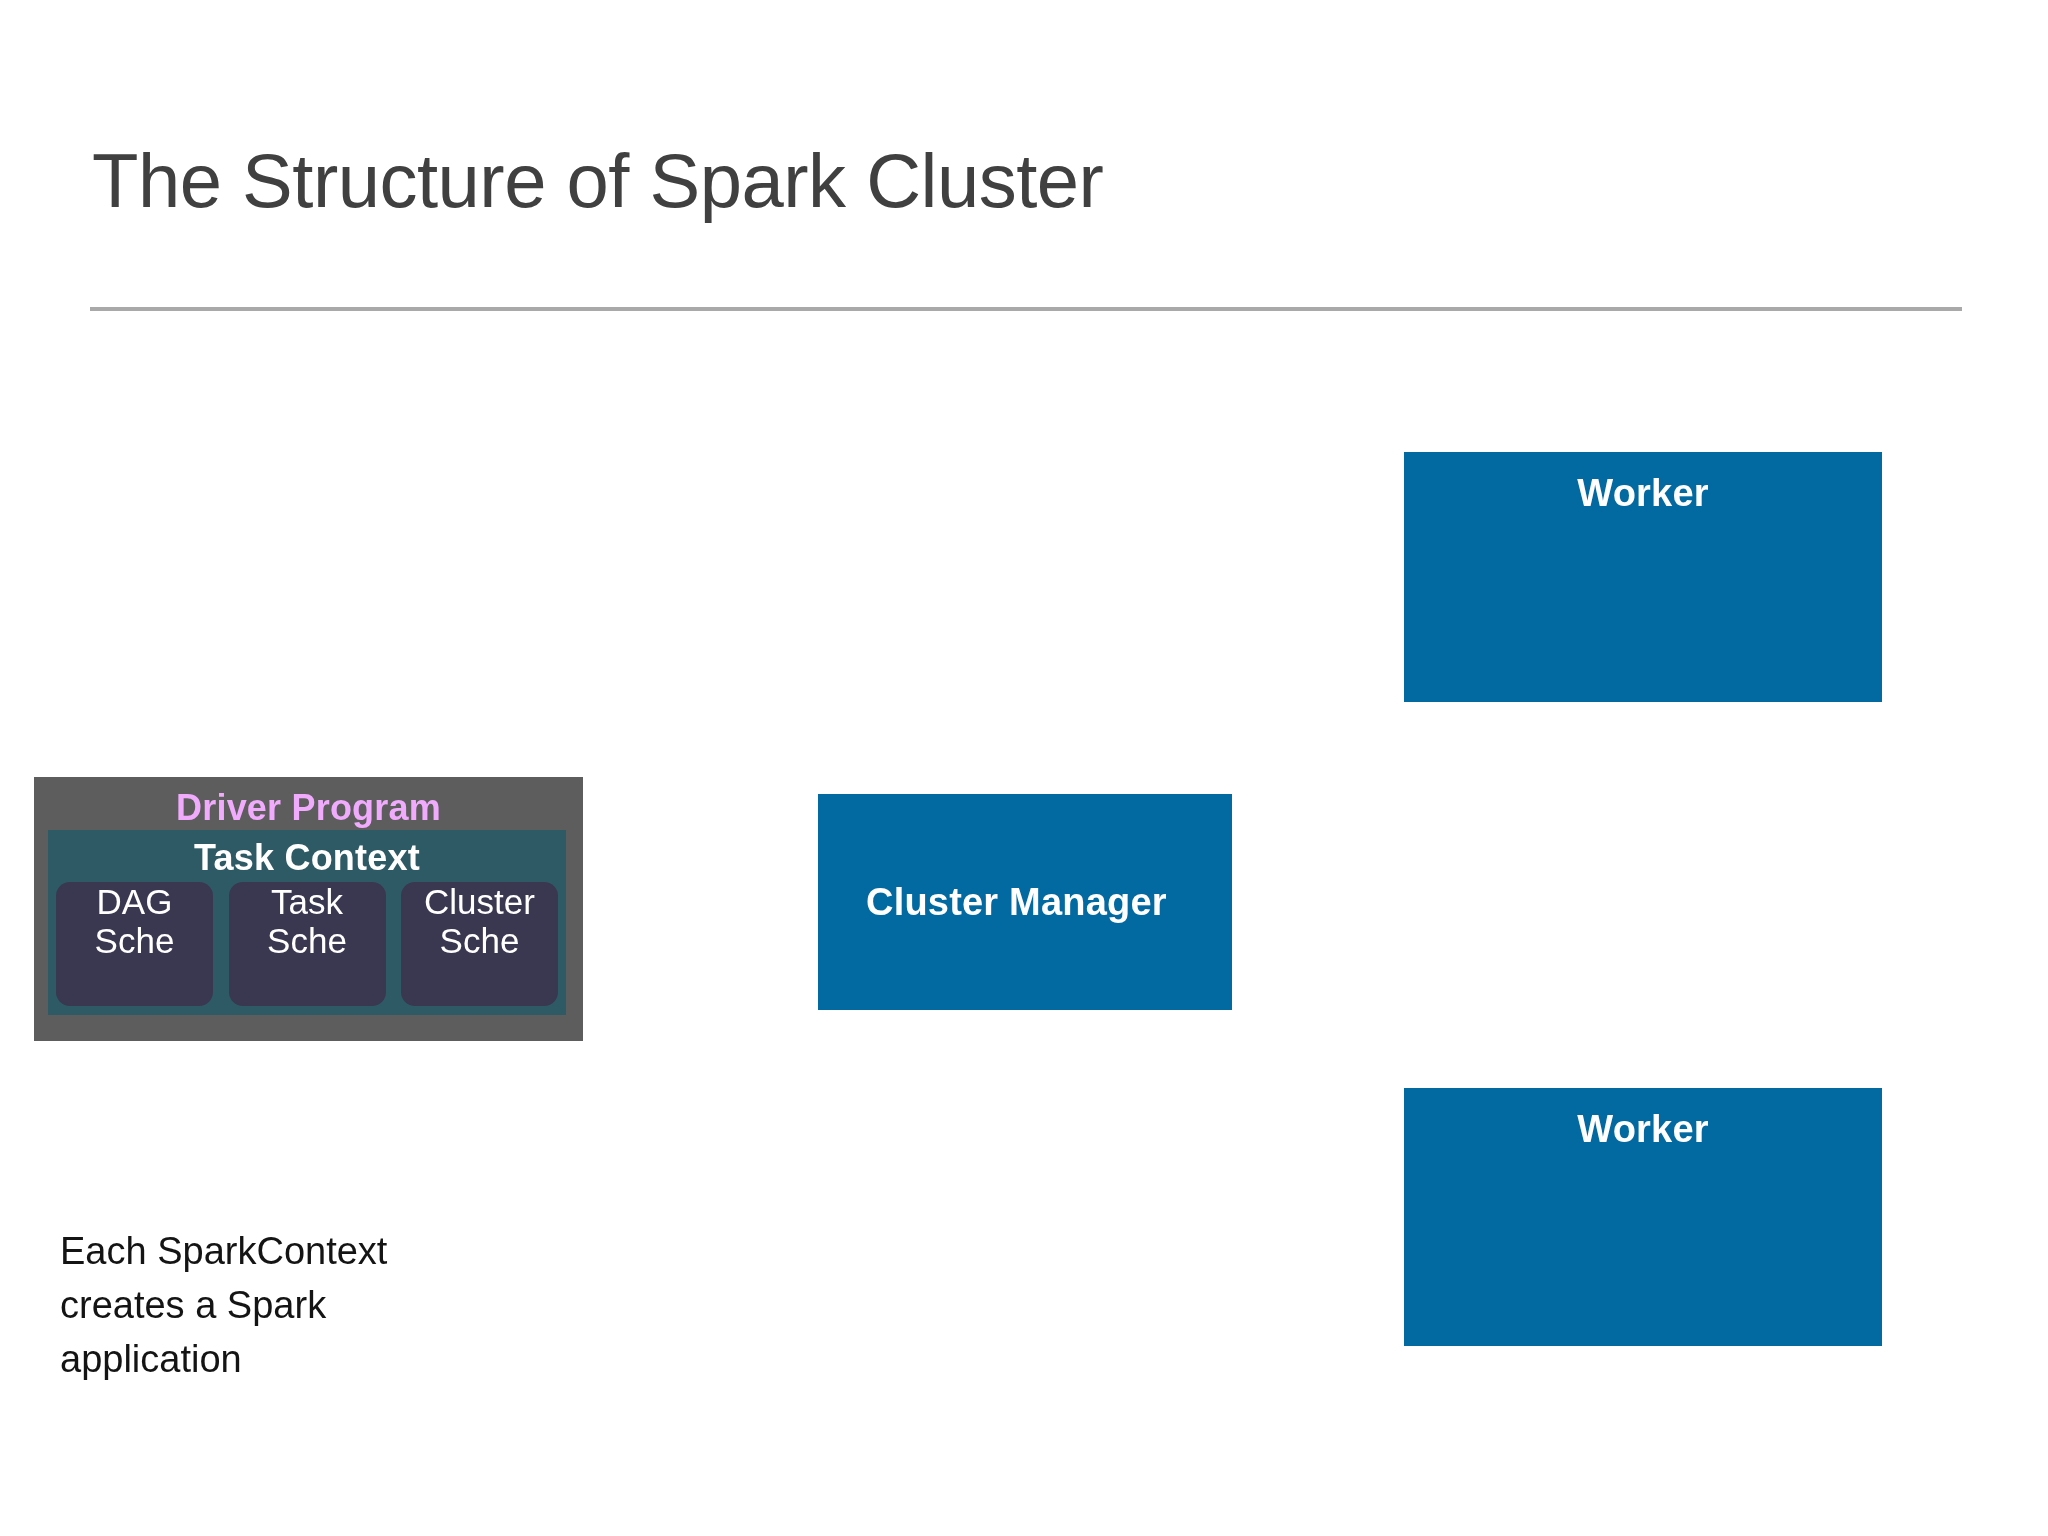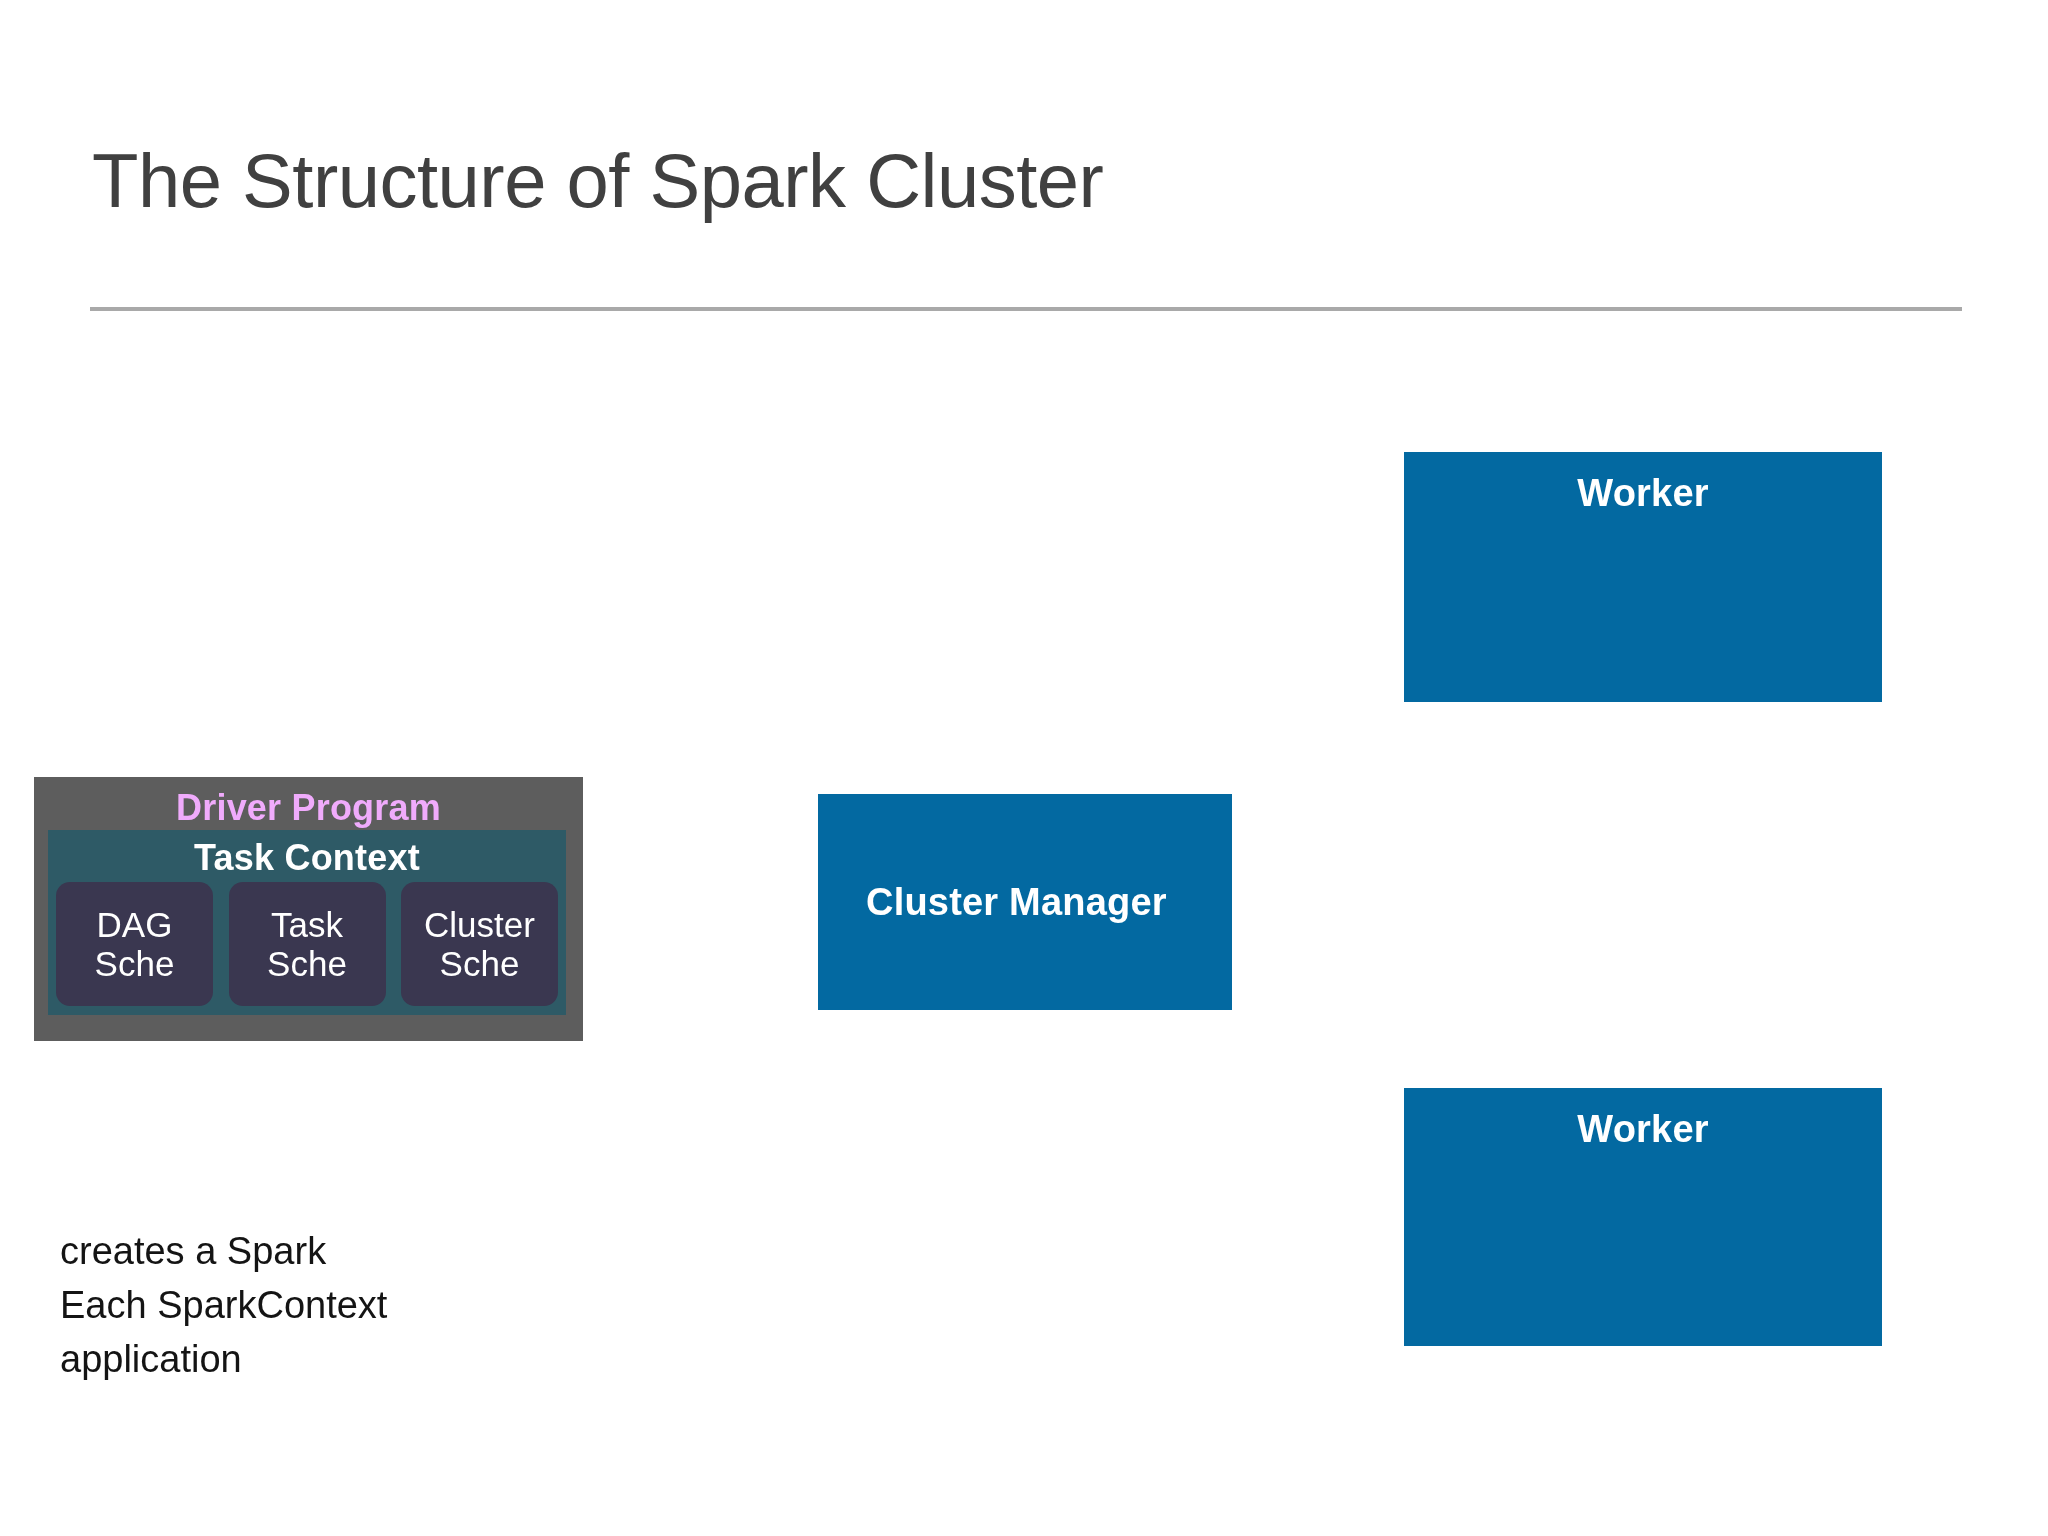--- a/index.html
+++ b/index.html
@@ -155,21 +155,20 @@
   }
 
   .scheduler-box {
     width: 157px;
     height: 124px;
     background: #3a3750;
     border-radius: 14px;
     display: flex;
     flex-direction: column;
     align-items: center;
-    justify-content: center;
     box-sizing: border-box;
   }
 
   .scheduler-line {
     font-size: 35px;
     line-height: 1.12;
     font-weight: 400;
     color: #ffffff;
     text-align: center;
   }
@@ -230,18 +229,18 @@
         <div class="scheduler-box">
           <span class="scheduler-line">Cluster</span>
           <span class="scheduler-line">Sche</span>
         </div>
 
       </div>
     </div>
   </div>
 
   <div id="caption">
+    <span class="caption-line">Each SparkContext</span>
     <span class="caption-line">creates a Spark</span>
-    <span class="caption-line">Each SparkContext</span>
     <span class="caption-line">application</span>
   </div>
 
 </div>
 
 </body></html>

